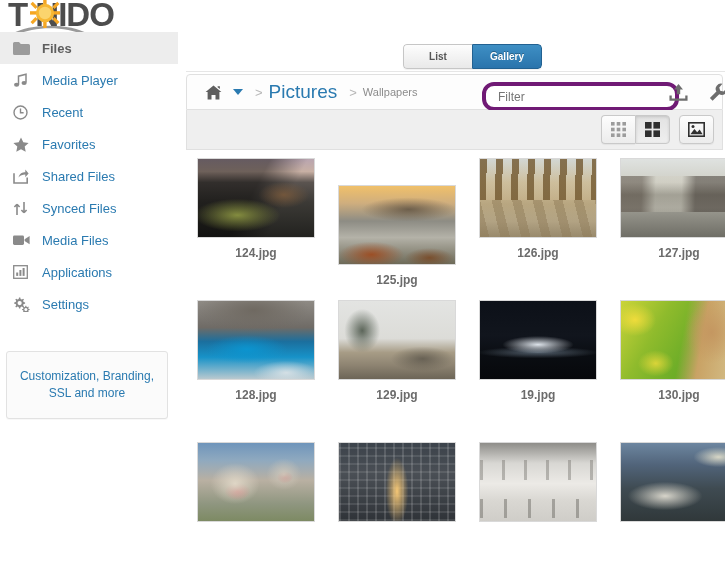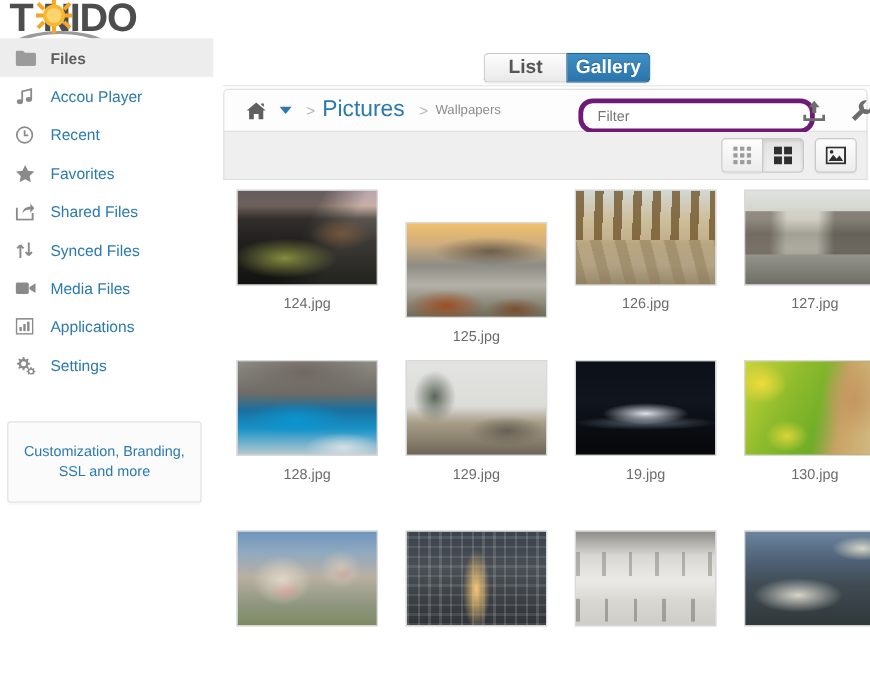--- a/index.html
+++ b/index.html
@@ -49,21 +49,21 @@
     box-shadow: 0 1px 1px rgba(0,0,0,.03);
   }
 
   
   .content { position: absolute; left: 178px; top: 0; width: 547px; height: 566px; background: #fff; }
 
   .viewtoggle { position: absolute; left: 225px; top: 44px; display: flex;
                 border-radius: 4px; overflow: hidden; box-shadow: 0 1px 1px rgba(0,0,0,.06); }
   .viewtoggle .seg {
     min-width: 68px; height: 23px; display: flex; align-items: center; justify-content: center;
-    font-size: 16px; font-weight: bold; color: #555;
+    font-size: 10px; font-weight: bold; color: #555;
     background: linear-gradient(#fdfdfd, #e9e9e9);
     border: 1px solid #c6c6c6;
   }
   .viewtoggle .seg:first-child { border-radius: 4px 0 0 4px; border-right: none; }
   .viewtoggle .seg:last-child { border-radius: 0 4px 4px 0; }
   .viewtoggle .seg.active {
     background: linear-gradient(#3e8fc4, #2a74ac);
     border-color: #226191; color: #fff;
     text-shadow: 0 -1px 0 rgba(0,0,0,.3);
   }
@@ -103,21 +103,21 @@
     border: 1px solid #c9c9c9; background: linear-gradient(#fdfdfd, #ececec);
     border-radius: 4px; box-shadow: 0 1px 1px rgba(0,0,0,.05);
   }
   .sizebtn.grp-l { border-radius: 4px 0 0 4px; border-right: none; }
   .sizebtn.grp-r { border-radius: 0 4px 4px 0; }
   .sizebtn.pressed { background: linear-gradient(#e2e2e2, #efefef); box-shadow: inset 0 1px 3px rgba(0,0,0,.14); }
   .sizebtn.spaced { margin-left: 9px; }
 
   
   .grid { position: absolute; left: 8px; top: 158px; width: 539px; }
-  .tile { position: absolute; width: 118px; }
+  .tile { position: absolute; width: 118px; font-weight: bold; }
   .thumb { width: 118px; height: 80px; border: 1px solid #d9d9d9; background: #ddd;
            overflow: hidden; position: relative; box-sizing: border-box; }
   .thumb .art { position: absolute; inset: 0; }
   .tile .cap { margin-top: 8px; width: 118px; text-align: center;
                font-size: 12px; color: #6b6b6b; }
 </style>
 </head>
 <body>
 
 <div id="app">
@@ -165,21 +165,21 @@
     </div>
 
     <div class="nav-item">
       <span class="nav-ico">
         <svg width="15" height="15" viewBox="0 0 15 15">
             <path d="M5.5 11.5 V3.2 L13 1.3 V9.6" stroke="#8a8a8a" stroke-width="1.5" fill="none"></path>
             <ellipse cx="3.6" cy="11.8" rx="2.6" ry="2" fill="#8a8a8a"></ellipse>
             <ellipse cx="11.1" cy="9.9" rx="2.6" ry="2" fill="#8a8a8a"></ellipse>
           </svg>
       </span>
-      <span>Accou Player</span>
+      <span>Media Player</span>
     </div>
 
     <div class="nav-item">
       <span class="nav-ico">
         <svg width="15" height="15" viewBox="0 0 15 15">
             <circle cx="7.5" cy="7.5" r="6.5" fill="none" stroke="#8a8a8a" stroke-width="1.4"></circle>
             <path d="M7.5 3.6 V7.8 H10.6" stroke="#8a8a8a" stroke-width="1.4" fill="none"></path>
           </svg>
       </span>
       <span>Recent</span>

